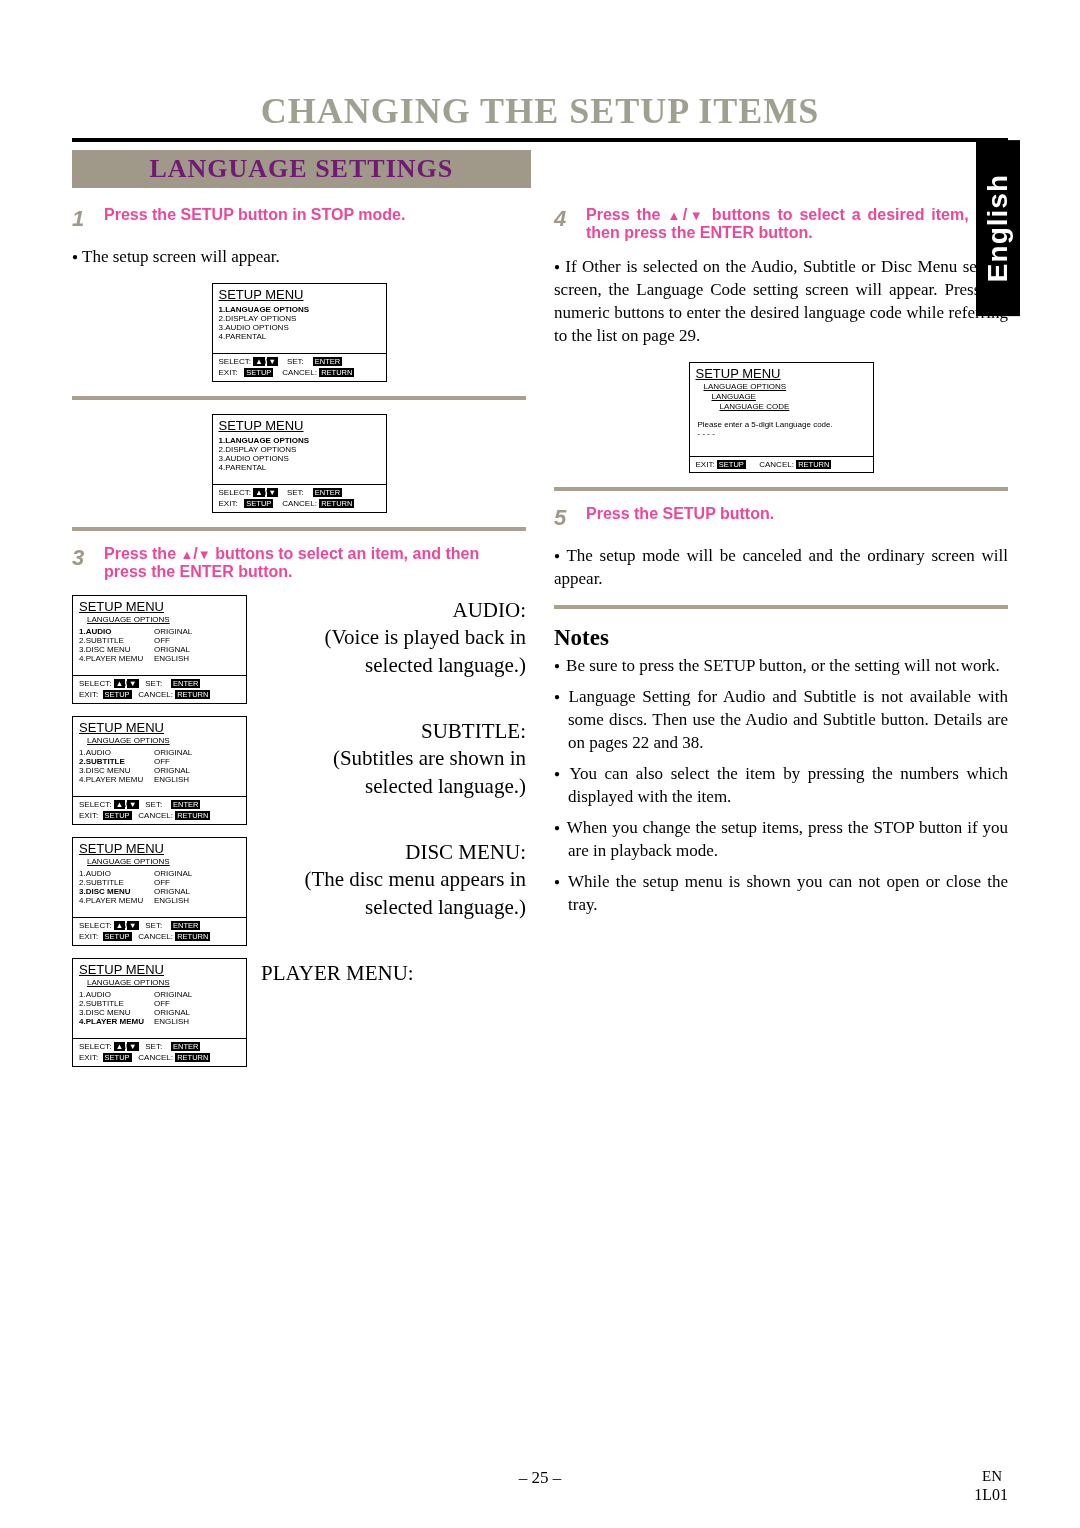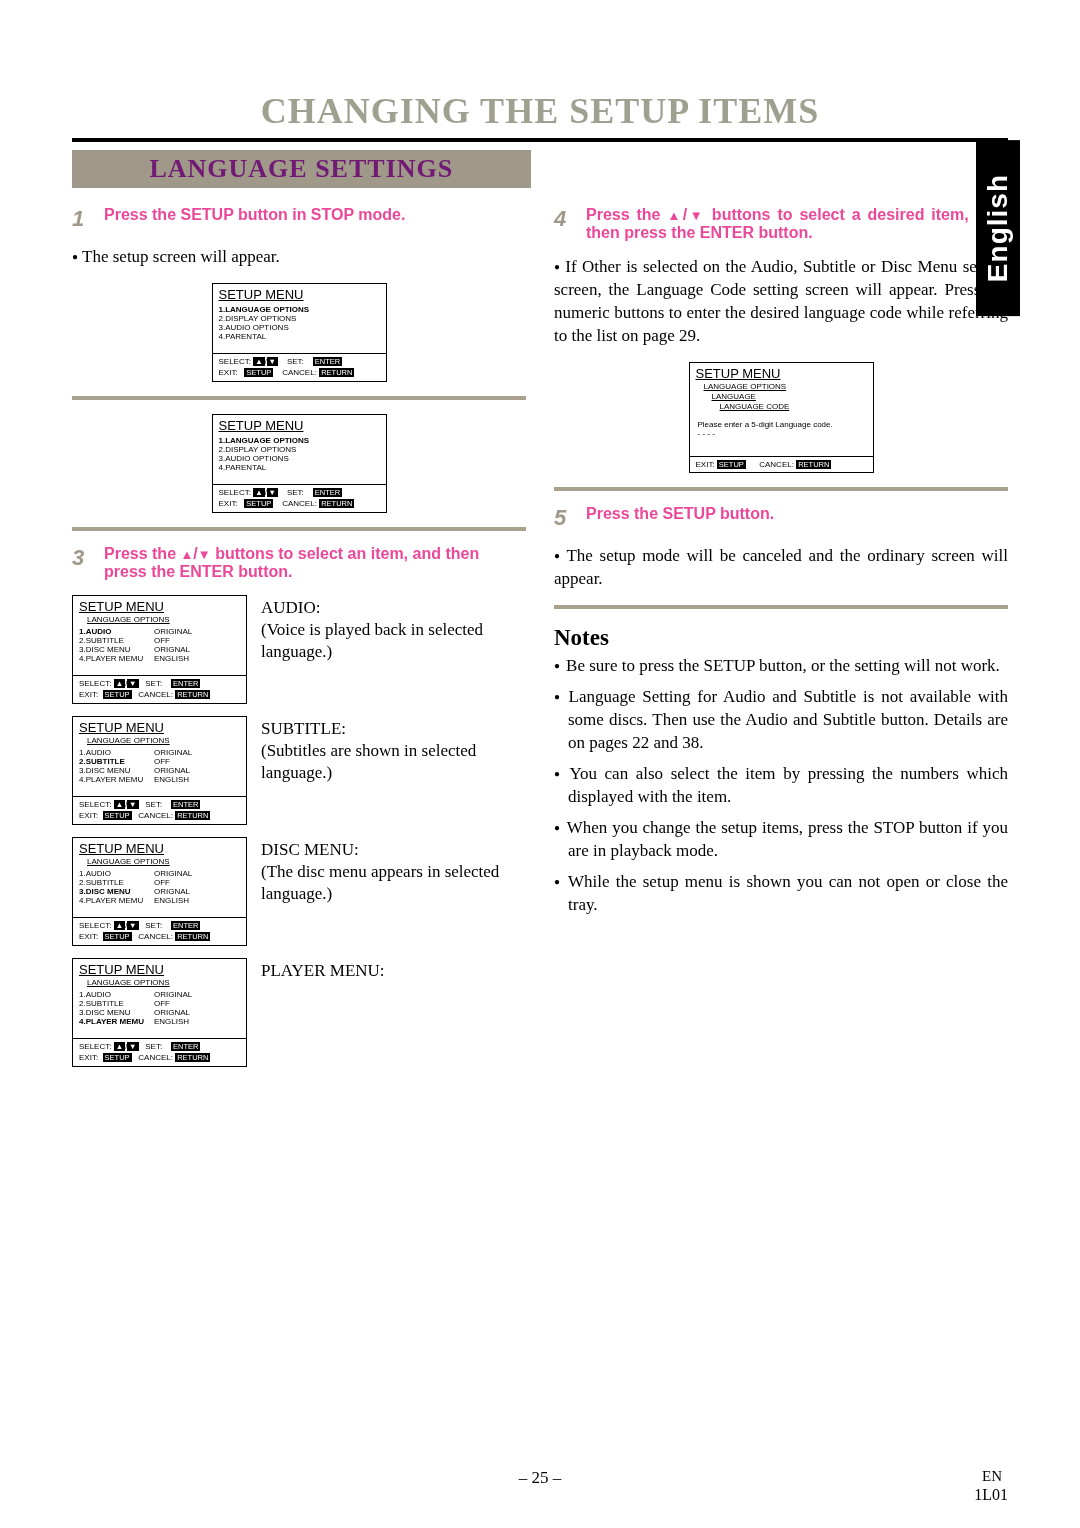--- a/index.html
+++ b/index.html
@@ -130,21 +130,21 @@
   padding: 2px 6px;
   line-height: 1.4;
 }
 .osd .bi { background:#000; color:#fff; padding:0 2px; font-size: 7.5px; }
 .tri-s { font-size: 7px; }
 
 .osd.left { margin-left: 0; margin-right: auto; }
 
 .opt-block { display: flex; gap: 14px; margin-bottom: 12px; }
 .opt-block .osd { margin: 0; flex: 0 0 175px; }
-.opt-desc { font-size: 17px; line-height: 1.3; padding-top: 2px; }
+.opt-desc { font-size: 21px; line-height: 1.3; padding-top: 2px; text-align: right; }
 
 .col2 .body-text, .col2 ul { font-size: 17px; }
 .notes-head { font-weight: bold; font-size: 23px; margin-top: 16px; margin-bottom: 4px; }
 ul.notes { list-style: none; padding-left: 0; }
 ul.notes li { padding-left: 14px; text-indent: -14px; margin-bottom: 8px; text-align: justify; line-height: 1.35; }
 ul.notes li::before { content: "●"; font-size: 10px; vertical-align: 2px; margin-right: 6px; }
 
 .footer {
   position: absolute;
   bottom: 40px;

